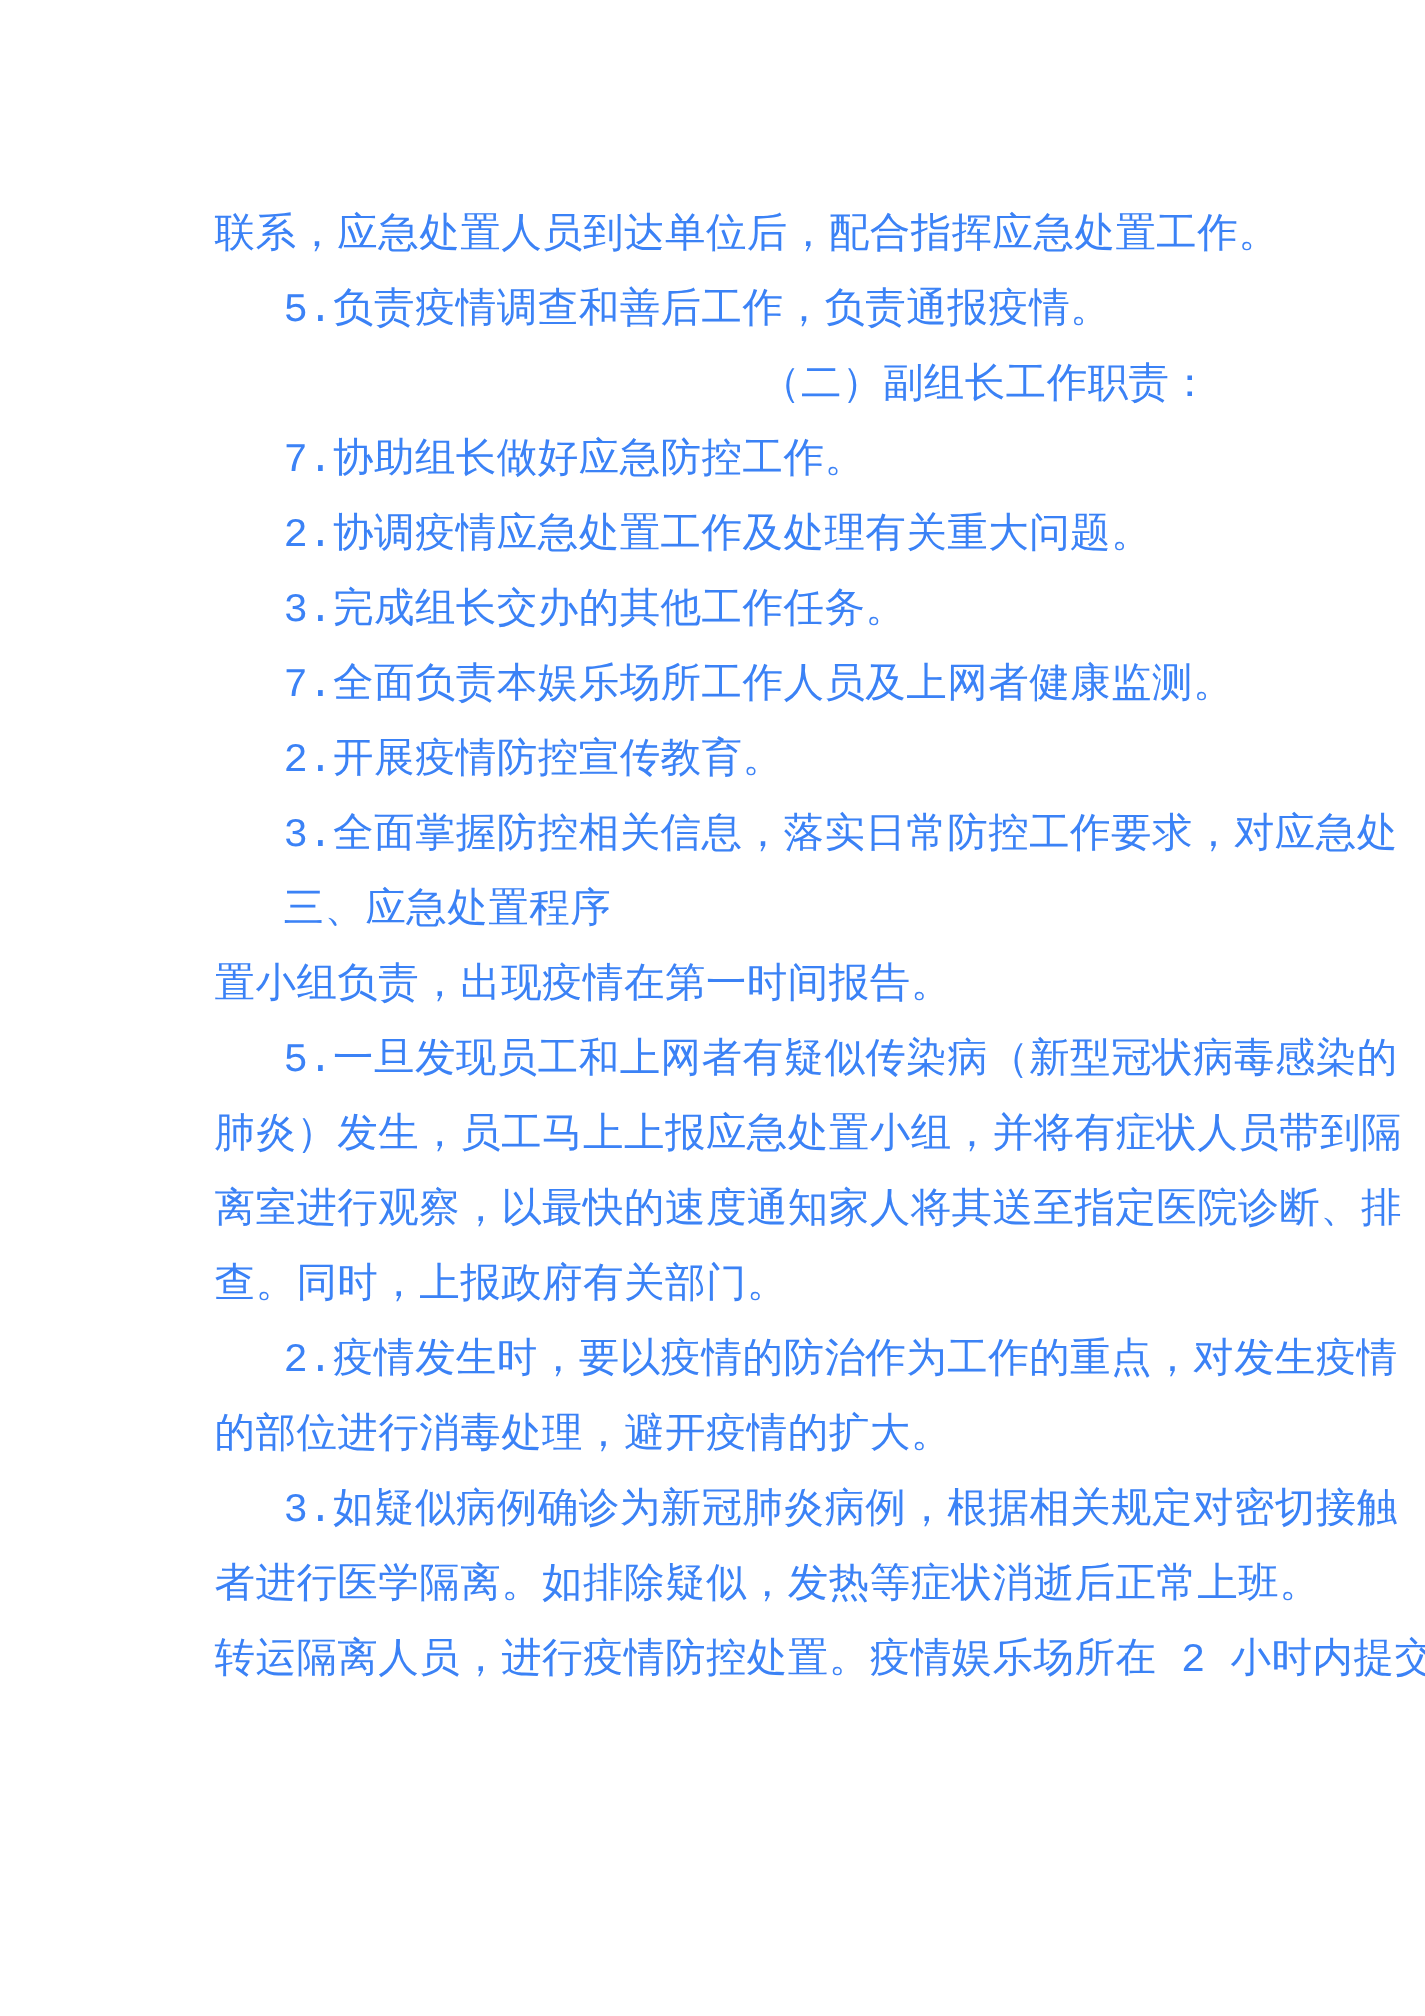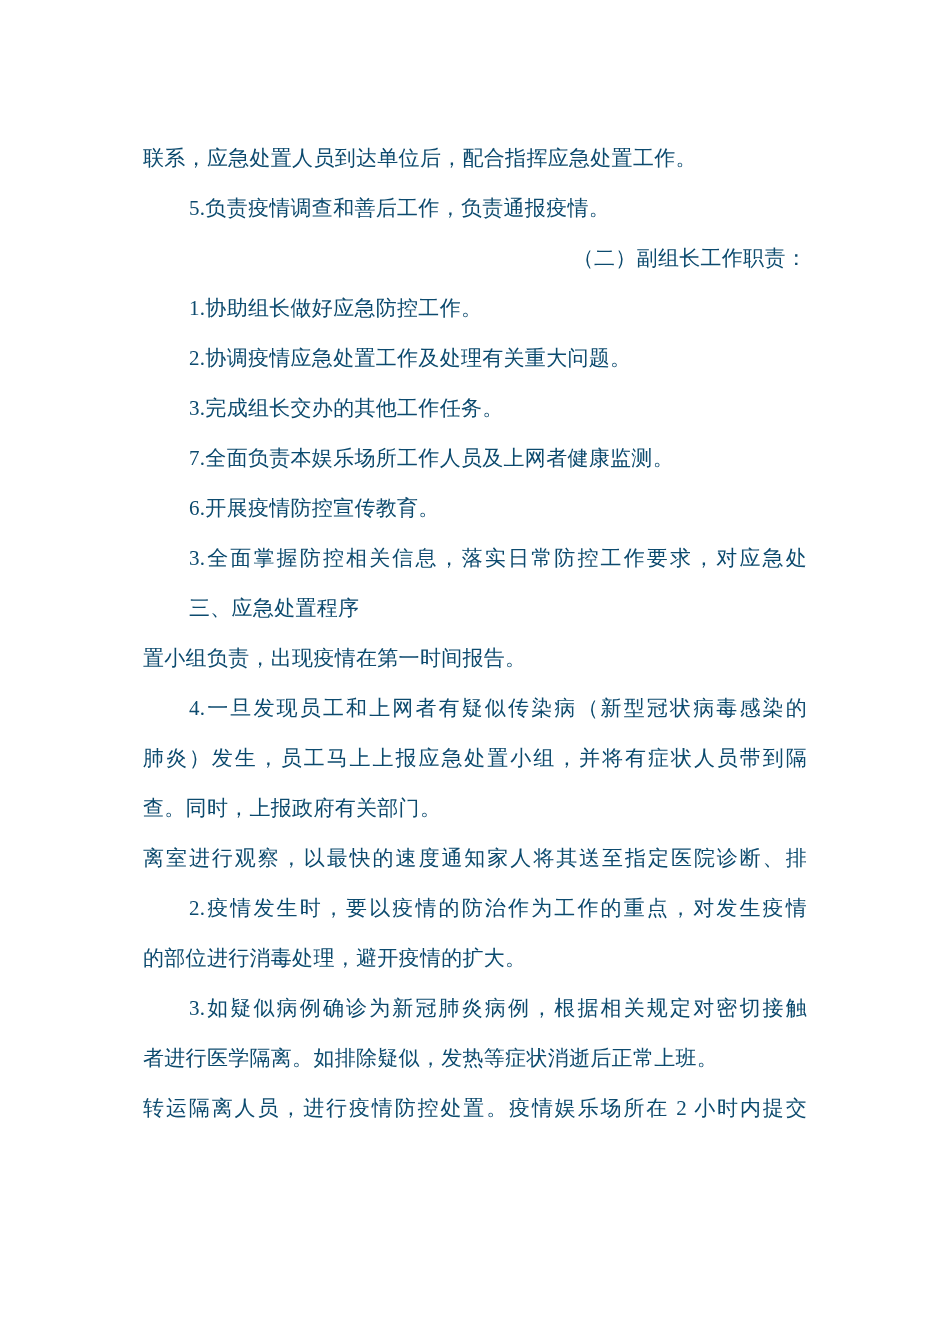--- a/index.html
+++ b/index.html
@@ -1,47 +1,47 @@
 <!DOCTYPE html>
 <html><head>
 <meta charset="utf-8">
 <style>
   html, body { margin: 0; padding: 0; background: #ffffff; }
   body { width: 950px; height: 1344px; position: relative; overflow: hidden; }
   .page { position: absolute; left: 143px; top: 133px; width: 664px; }
   .line {
-    font-family: Liberation Serif, serif;
-    font-size: 21px;
+    font-family: Liberation Mono, monospace;
+    font-size: 27px;
     line-height: 50px;
     height: 50px;
-    color: #0c4a6e;
+    color: #3b82f6;
     white-space: nowrap;
     letter-spacing: 0.3px;
   }
   .ind2 { padding-left: 46px; }
   .ind1 { padding-left: 40px; text-align: right; }
   .justify { text-align-last: justify; text-align: justify; }
 </style>
 </head>
 <body>
 
 <div class="page">
   <div class="line">联系，应急处置人员到达单位后，配合指挥应急处置工作。</div>
   <div class="line ind2">5.负责疫情调查和善后工作，负责通报疫情。</div>
   <div class="line ind1">（二）副组长工作职责：</div>
-  <div class="line ind2">1.协助组长做好应急防控工作。</div>
+  <div class="line ind2">7.协助组长做好应急防控工作。</div>
   <div class="line ind2">2.协调疫情应急处置工作及处理有关重大问题。</div>
   <div class="line ind2">3.完成组长交办的其他工作任务。</div>
   <div class="line ind2">7.全面负责本娱乐场所工作人员及上网者健康监测。</div>
-  <div class="line ind2">6.开展疫情防控宣传教育。</div>
+  <div class="line ind2">2.开展疫情防控宣传教育。</div>
   <div class="line ind2 justify">3.全面掌握防控相关信息，落实日常防控工作要求，对应急处</div>
   <div class="line ind2">三、应急处置程序</div>
   <div class="line">置小组负责，出现疫情在第一时间报告。</div>
-  <div class="line ind2 justify">4.一旦发现员工和上网者有疑似传染病（新型冠状病毒感染的</div>
+  <div class="line ind2 justify">5.一旦发现员工和上网者有疑似传染病（新型冠状病毒感染的</div>
   <div class="line justify">肺炎）发生，员工马上上报应急处置小组，并将有症状人员带到隔</div>
+  <div class="line justify">离室进行观察，以最快的速度通知家人将其送至指定医院诊断、排</div>
   <div class="line">查。同时，上报政府有关部门。</div>
-  <div class="line justify">离室进行观察，以最快的速度通知家人将其送至指定医院诊断、排</div>
   <div class="line ind2 justify">2.疫情发生时，要以疫情的防治作为工作的重点，对发生疫情</div>
   <div class="line">的部位进行消毒处理，避开疫情的扩大。</div>
   <div class="line ind2 justify">3.如疑似病例确诊为新冠肺炎病例，根据相关规定对密切接触</div>
   <div class="line">者进行医学隔离。如排除疑似，发热等症状消逝后正常上班。</div>
   <div class="line justify">转运隔离人员，进行疫情防控处置。疫情娱乐场所在 2 小时内提交</div>
 </div>
 
 </body></html>

